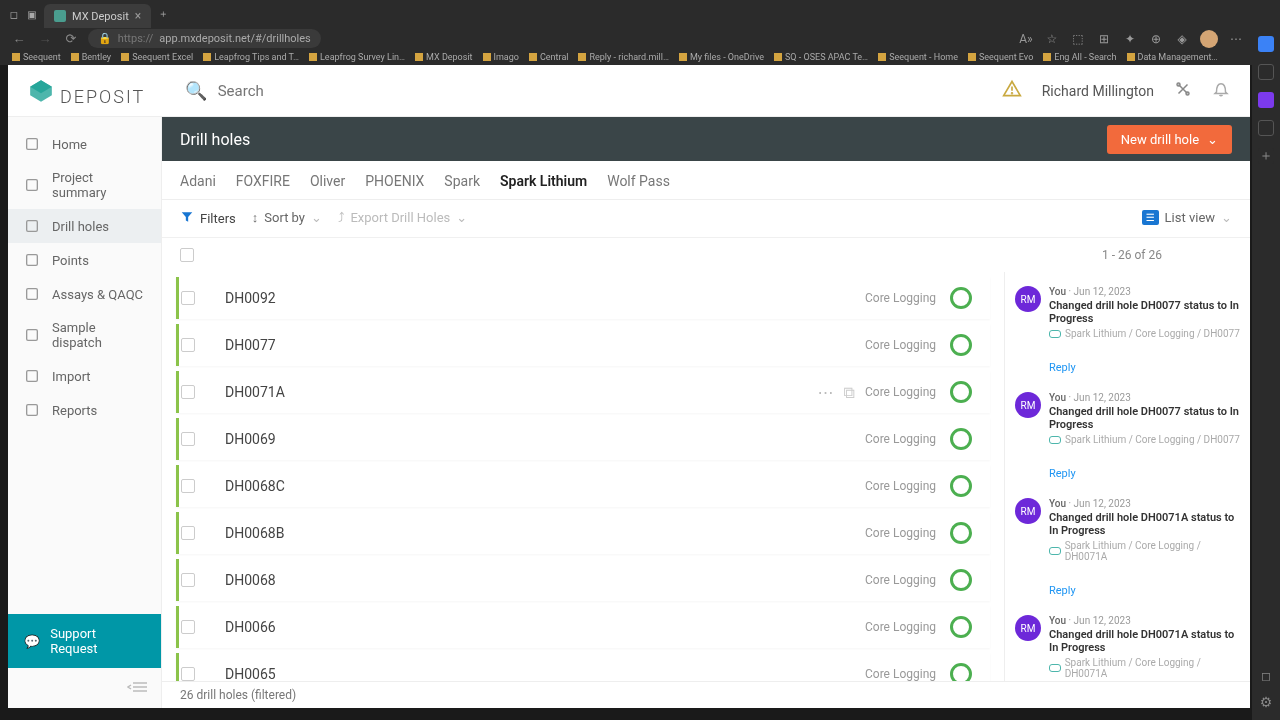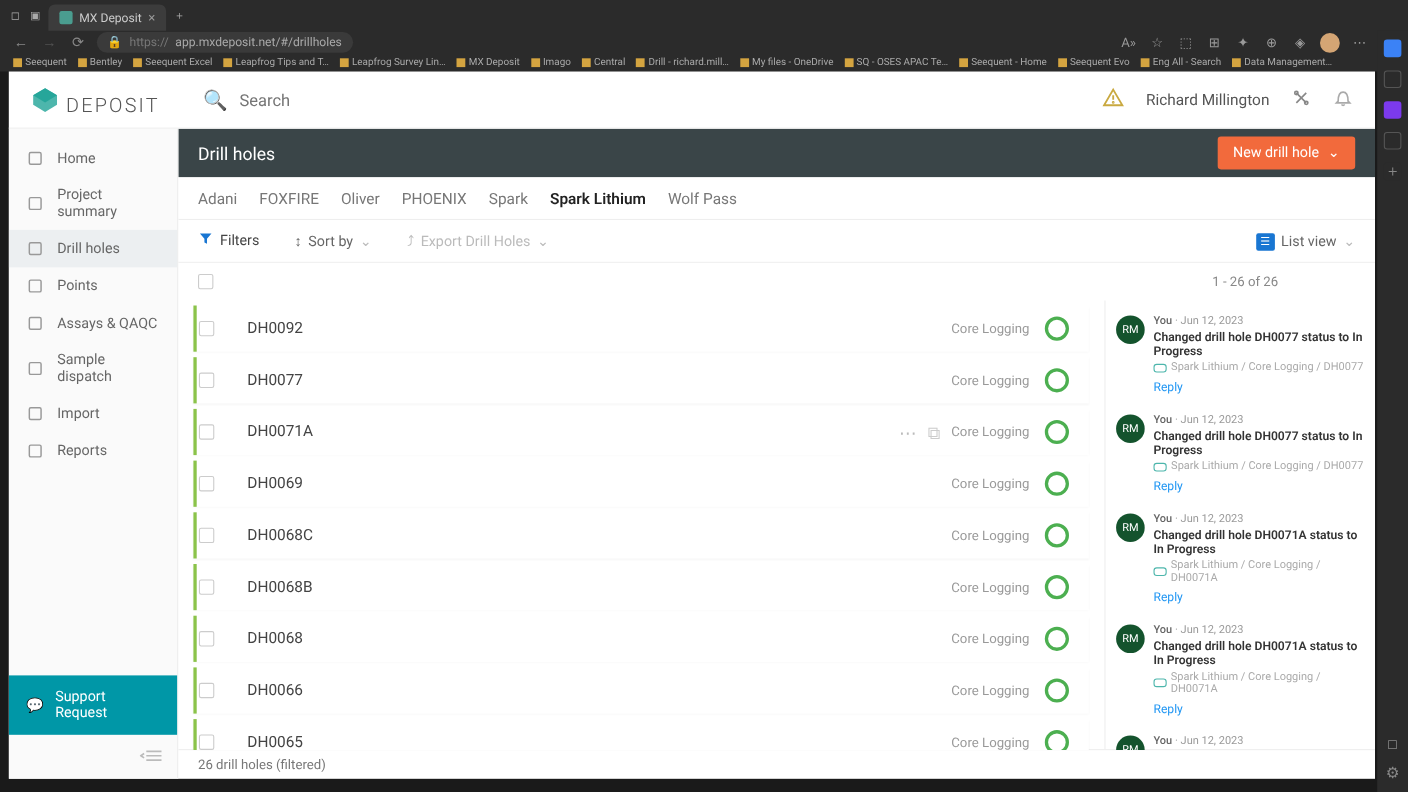--- a/index.html
+++ b/index.html
@@ -47,21 +47,21 @@
 
 .main { flex: 1; display: flex; flex-direction: column; overflow: hidden; }
 .page-header { background: #3a4548; color: #fff; height: 44px; display: flex; align-items: center; justify-content: space-between; padding: 0 18px; }
 .page-title { font-size: 16px; font-weight: 400; }
 .new-btn { background: #f26a3c; padding: 7px 14px; border-radius: 3px; font-size: 13px; display: flex; align-items: center; gap: 8px; cursor: pointer; }
 
 .tabs-row { display: flex; gap: 20px; padding: 12px 18px 0; border-bottom: 1px solid #eee; }
 .tab-item { padding-bottom: 10px; color: #777; font-size: 14px; cursor: pointer; }
 .tab-item.active { color: #222; font-weight: 600; }
 
-.tools-row { display: flex; align-items: flex-end; padding: 10px 18px; gap: 32px; border-bottom: 1px solid #f0f0f0; }
+.tools-row { display: flex; align-items: flex-start; padding: 10px 18px; gap: 16px; border-bottom: 1px solid #f0f0f0; }
 .filter-btn { display: flex; align-items: center; gap: 6px; color: #444; font-size: 13px; }
 .filter-icon { color: #1976d2; }
 .sort-btn { display: flex; align-items: center; gap: 6px; color: #666; font-size: 13px; }
 .export-btn { color: #bbb; font-size: 13px; display: flex; align-items: center; gap: 6px; }
 .view-btn { margin-left: auto; display: flex; align-items: center; gap: 6px; color: #666; font-size: 13px; }
 
 .list-header { display: flex; align-items: flex-start; padding: 10px 18px; }
 .chk { width: 14px; height: 14px; border: 1px solid #ccc; border-radius: 2px; }
 .pagination { margin-left: auto; margin-right: 70px; color: #888; font-size: 12px; }
 
@@ -69,28 +69,28 @@
 .list-area { flex: 1; overflow-y: auto; padding: 0 14px; }
 .drill-row { display: flex; align-items: center; padding: 10px 4px; margin: 5px 0; border-left: 3px solid #8bc34a; background: #fff; box-shadow: 0 1px 2px rgba(0,0,0,0.04); }
 .drill-row .chk { margin: 0 14px 0 -2px; }
 .drill-name { flex: 1; margin-left: 16px; color: #444; font-size: 14px; }
 .row-tag { color: #999; font-size: 12px; margin-right: 14px; text-align: center; }
 .status-dot { width: 22px; height: 22px; border: 3px solid #4caf50; border-radius: 50%; margin-right: 14px; }
 
 .activity-panel { width: 246px; border-left: 1px solid #eee; overflow-y: auto; padding: 6px 10px; font-size: 12px; }
 .activity-item { padding: 8px 0 10px; }
 .act-head { display: flex; align-items: flex-start; gap: 8px; }
-.act-avatar { width: 26px; height: 26px; border-radius: 50%; background: #14532d; color: #fff; font-size: 10px; display: flex; align-items: center; justify-content: center; flex-shrink: 0; }
+.act-avatar { width: 26px; height: 26px; border-radius: 50%; background: #6d28d9; color: #fff; font-size: 10px; display: flex; align-items: center; justify-content: center; flex-shrink: 0; }
 .act-body { flex: 1; }
 .act-meta { color: #999; font-size: 10px; }
 .act-meta b { color: #666; font-weight: 500; }
 .act-text { color: #333; font-size: 11px; font-weight: 600; margin-top: 2px; }
 .act-path { color: #aaa; font-size: 10px; margin-top: 3px; display: flex; align-items: center; gap: 4px; }
 .path-icon { width: 12px; height: 8px; border: 1px solid #4db6ac; border-radius: 3px; }
-.act-reply { color: #2196f3; font-size: 11px; margin-top: 6px; cursor: pointer; margin-left: 34px; }
+.act-reply { color: #2196f3; font-size: 11px; margin-top: 22px; cursor: pointer; margin-left: 34px; }
 
 .footer-status { padding: 6px 18px; color: #777; font-size: 12px; border-top: 1px solid #eee; }
 
 .right-rail { position: absolute; right: 0; top: 28px; width: 28px; bottom: 0; background: #2b2b2b; display: flex; flex-direction: column; align-items: center; padding-top: 8px; gap: 12px; }
 .rail-icon { width: 16px; height: 16px; border-radius: 3px; }
 .rail-bottom { margin-top: auto; margin-bottom: 10px; display:flex; flex-direction:column; gap:10px; align-items:center; }
 </style>
 </head>
 <body>
 
@@ -155,21 +155,21 @@
       <div class="bookmark">
         <span class="bicon"></span>
         <span>Imago</span>
       </div>
       <div class="bookmark">
         <span class="bicon"></span>
         <span>Central</span>
       </div>
       <div class="bookmark">
         <span class="bicon"></span>
-        <span>Drill - richard.mill…</span>
+        <span>Reply - richard.mill…</span>
       </div>
       <div class="bookmark">
         <span class="bicon"></span>
         <span>My files - OneDrive</span>
       </div>
       <div class="bookmark">
         <span class="bicon"></span>
         <span>SQ - OSES APAC Te…</span>
       </div>
       <div class="bookmark">

